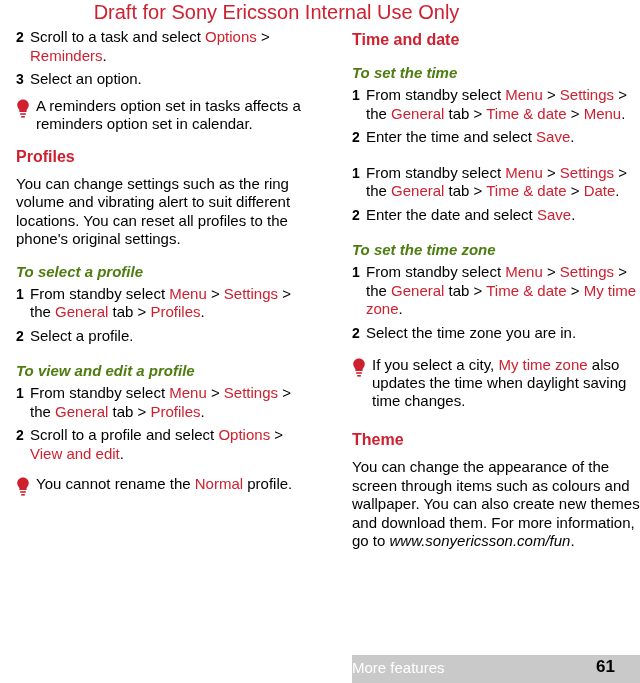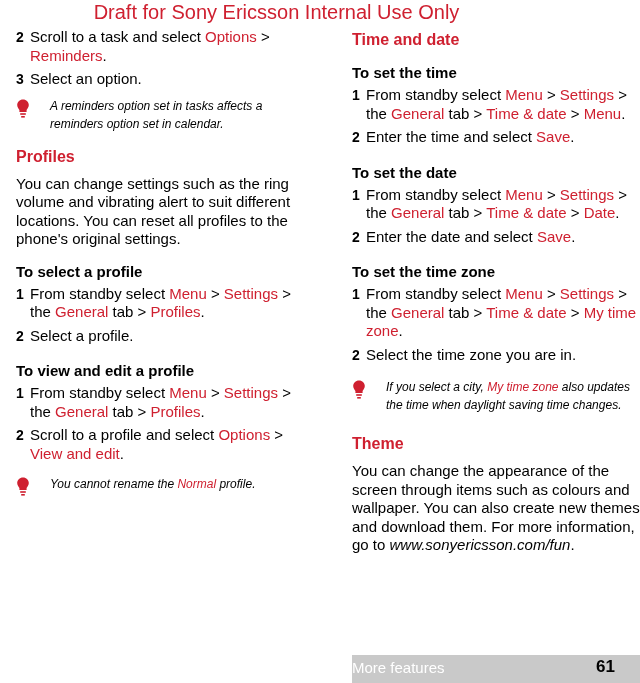--- a/index.html
+++ b/index.html
@@ -42,23 +42,24 @@
   h2.sec {
     font-size: 16px;
     color: #cf2030;
     margin: 0 0 6px 0;
     font-weight: bold;
     line-height: 24px;
   }
   h3.sub {
     font-size: 15px;
     font-weight: bold;
+    font-style: italic;
     margin: 0 0 4px 0;
     line-height: 18px;
-    color: #000000;
+    color: #4d7c0f;
   }
   p.body {
     font-size: 15px;
     line-height: 18.5px;
     margin: 0 0 8px 0;
   }
   .step {
     display: flex;
     font-size: 15px;
     line-height: 18.5px;
@@ -70,24 +71,22 @@
     flex: 0 0 14px;
     text-align: left;
     font-size: 14px;
     padding-top: 0px;
   }
   .step .txt { flex: 1; }
   .ui { color: #cf2030; }
   .note {
     display: flex;
     margin: 8px 0 12px 0;
-    font-size: 12px;
+    font-size: 15px;
     line-height: 18px;
-    font-style: italic;
-    gap: 14px;
   }
   .note .bulb {
     flex: 0 0 20px;
     width: 20px;
     padding-top: 2px;
   }
   .note .bulb svg { display: block; }
   .note .ntxt { flex: 1; }
   .spacer-sm { height: 6px; }
   .spacer-md { height: 12px; }
@@ -211,21 +210,20 @@
         <span class="num">1</span>
         <span class="txt"><span>From standby select </span><span class="ui">Menu</span><span> &gt; </span><span class="ui">Settings</span><span> &gt; the </span><span class="ui">General</span><span> tab &gt; </span><span class="ui">Time &amp; date</span><span> &gt; </span><span class="ui">Menu</span><span>.</span></span>
       </div>
       <div class="step">
         <span class="num">2</span>
         <span class="txt"><span>Enter the time and select </span><span class="ui">Save</span><span>.</span></span>
       </div>
     </div>
 
     <div class="spacer-md"></div>
-    <h3 class="sub">To set the date</h3>
     <div>
       <div class="step">
         <span class="num">1</span>
         <span class="txt"><span>From standby select </span><span class="ui">Menu</span><span> &gt; </span><span class="ui">Settings</span><span> &gt; the </span><span class="ui">General</span><span> tab &gt; </span><span class="ui">Time &amp; date</span><span> &gt; </span><span class="ui">Date</span><span>.</span></span>
       </div>
       <div class="step">
         <span class="num">2</span>
         <span class="txt"><span>Enter the date and select </span><span class="ui">Save</span><span>.</span></span>
       </div>
     </div>

